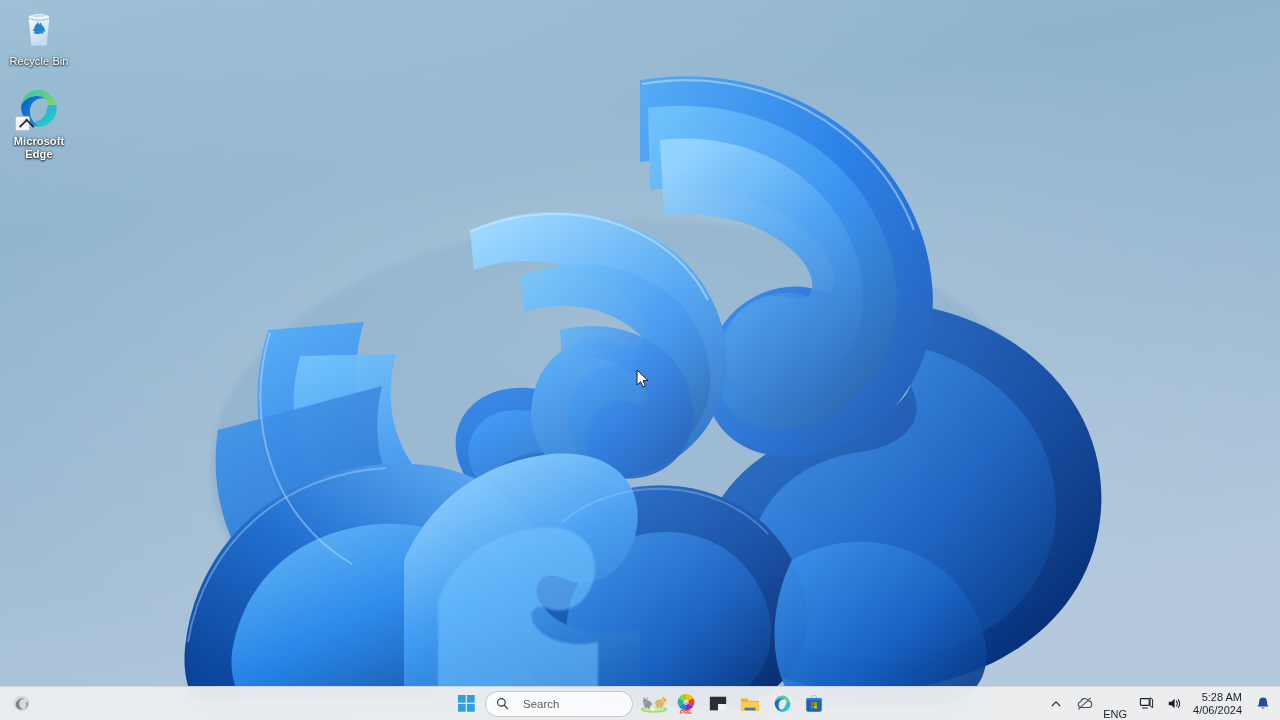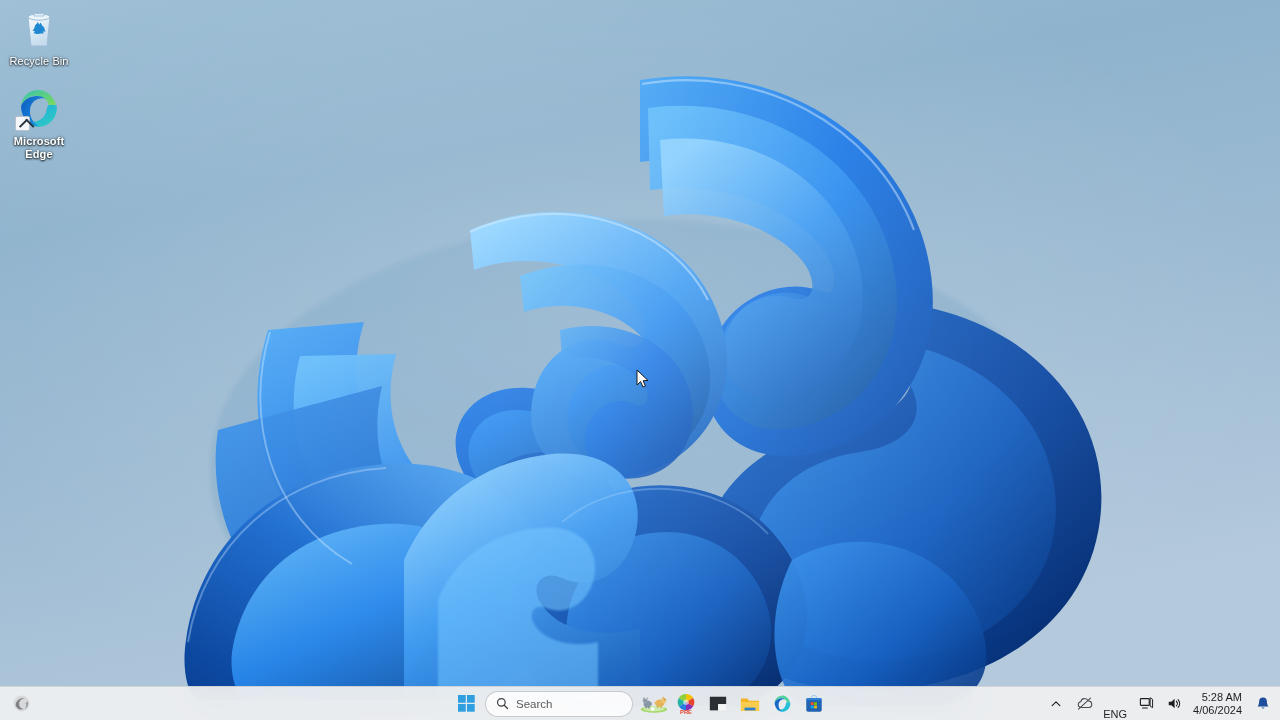--- a/index.html
+++ b/index.html
@@ -63,21 +63,21 @@
   .tb-btn {
     width:30px; height:30px; display:flex; align-items:center; justify-content:center;
     border-radius:4px; cursor:default;
   }
 
   #search-box {
     height:26px; width:148px; margin:0 4px 0 2px;
     background:rgba(252,252,253,0.92);
     border:1px solid rgba(190,193,198,0.85);
     border-radius:13px;
-    display:flex; align-items:center; padding:0 10px; gap:7px;
+    display:flex; align-items:center; padding:0 10px; gap:14px;
     cursor:text;
   }
   #search-placeholder { font-size:11.5px; color:#585b5e; }
 
   .tray-text { font-size:11px; color:#1c1f22; padding:0 4px; cursor:default;margin-top:20px; }
   #clock {
     font-size:11px; color:#1c1f22; line-height:13px; text-align:right;
     padding:0 6px 0 4px; cursor:default;
   }
   #clock div { white-space:nowrap; }

